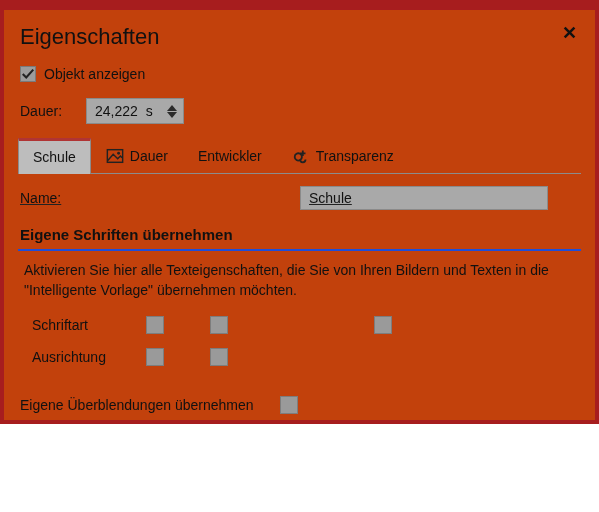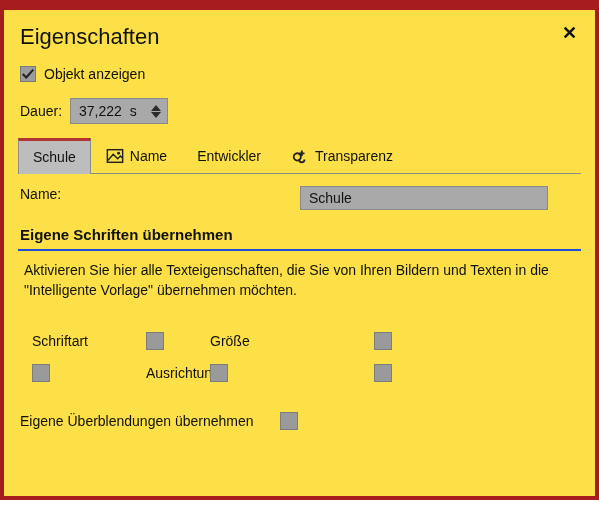--- a/index.html
+++ b/index.html
@@ -6,24 +6,24 @@
   body {
     margin: 0;
     padding: 0;
     font-family: "Segoe UI", Tahoma, Arial, sans-serif;
     font-size: 14px;
     background: #fff;
     color: #222;
   }
   .window {
     width: 599px;
-    height: 500px;
+    height: 424px;
     border: 4px solid #a71d1e;
     border-top-width: 10px;
-    background: #fde047;
+    background: #c2410c;
     position: relative;
   }
   .panel {
     padding: 10px 14px 14px 14px;
   }
   .header-row {
     display: flex;
     align-items: flex-start;
     justify-content: space-between;
   }
@@ -57,21 +57,21 @@
     justify-content: center;
     cursor: pointer;
     flex-shrink: 0;
   }
   .checkbox.checked svg { display: block; }
   .checkbox svg { display: none; width: 14px; height: 14px; }
   .label { color: #111; }
   .duration-row {
     display: flex;
     align-items: center;
-    gap: 8px;
+    gap: 24px;
     margin: 16px 0 14px 2px;
   }
   .spinner {
     display: flex;
     align-items: center;
     background: #a9a9a9;
     border: 1px solid #8a8a8a;
     height: 26px;
   }
   .spinner-value {
@@ -119,22 +119,23 @@
     border-top: 3px solid #b03434;
     border-left: 1px solid #8c8c8c;
     border-right: 1px solid #8c8c8c;
     background: #bdbdbd;
     margin-bottom: -1px;
     padding-top: 6px;
   }
   .tab-icon svg { width: 18px; height: 18px; display: block; }
   .form-row {
     display: flex;
-    align-items: flex-start;
+    align-items: center;
     margin: 6px 0 14px 2px;
+    text-decoration: underline;
   }
   .form-label { width: 280px; color: #111; }
   .text-input {
     flex: 0 0 248px;
     height: 24px;
     background: #a9a9a9;
     border: 1px solid #8a8a8a;
     padding: 0 8px;
     font-family: inherit;
     font-size: 14px;
@@ -144,21 +145,21 @@
   .section-heading {
     font-weight: bold;
     font-size: 15px;
     color: #111;
     padding: 2px 0 6px 2px;
     border-bottom: 2px solid #1d4ed8;
     margin-bottom: 10px;
   }
   .help-text {
     color: #111;
-    margin: 4px 6px 32px 6px;
+    margin: 4px 6px 16px 6px;
     line-height: 1.4;
   }
   .grid {
     display: grid;
     grid-template-columns: 90px 40px 140px 40px;
     column-gap: 24px;
     row-gap: 14px;
     margin: 13px 0 16px 14px;
     align-items: center;
   }
@@ -192,42 +193,42 @@
         <svg viewBox="0 0 16 16">
             <path d="M2 8 L6 12 L14 3" stroke="#222" stroke-width="2.4" fill="none"></path>
           </svg>
       </span>
       <span class="label">Objekt anzeigen</span>
     </div>
 
     <div class="duration-row">
       <span class="label">Dauer:</span>
       <div class="spinner">
-        <span class="spinner-value">37,222</span>
+        <span class="spinner-value">24,222</span>
         <span class="spinner-unit">s</span>
         <div class="spinner-buttons">
           <div class="tri-up"></div>
           <div class="tri-down"></div>
         </div>
       </div>
     </div>
 
     <div class="tabs">
       <div class="tab active">
         <span>Schule</span>
       </div>
       <div class="tab">
         <span class="tab-icon">
           <svg viewBox="0 0 20 20">
               <rect x="1.5" y="3" width="17" height="14" fill="none" stroke="#222" stroke-width="1.6"></rect>
               <polyline points="2,15 8,8 13,13 16,10 18,12" fill="none" stroke="#222" stroke-width="1.6"></polyline>
               <circle cx="14" cy="7" r="1.6" fill="#222"></circle>
             </svg>
         </span>
-        <span>Name</span>
+        <span>Dauer</span>
       </div>
       <div class="tab">
         <span>Entwickler</span>
       </div>
       <div class="tab">
         <span class="tab-icon">
           <svg viewBox="0 0 20 20">
               <path d="M3 11 A4 4 0 1 1 3 11.01" fill="none" stroke="#222" stroke-width="2"></path>
               <path d="M9 7 L15 7 M12 4 L12 10" stroke="#222" stroke-width="2"></path>
               <path d="M9 14 A3 3 0 1 0 15 14" fill="none" stroke="#222" stroke-width="2"></path>
@@ -242,21 +243,20 @@
       <input class="text-input" type="text" value="Schule" style="">
     </div>
 
     <div class="section-heading">Eigene Schriften übernehmen</div>
 
     <div class="help-text">Aktivieren Sie hier alle Texteigenschaften, die Sie von Ihren Bildern und Texten in die "Intelligente Vorlage" übernehmen möchten.</div>
 
     <div class="grid">
       <span class="label">Schriftart</span>
       <span class="check-square"></span>
-      <span class="label">Größe</span>
       <span class="check-square"></span>
 
       <span class="check-square"></span>
       <span class="label">Ausrichtung</span>
       <span class="check-square"></span>
 
       <span class="check-square"></span>
       <span></span>
         <span></span>
     </div>

